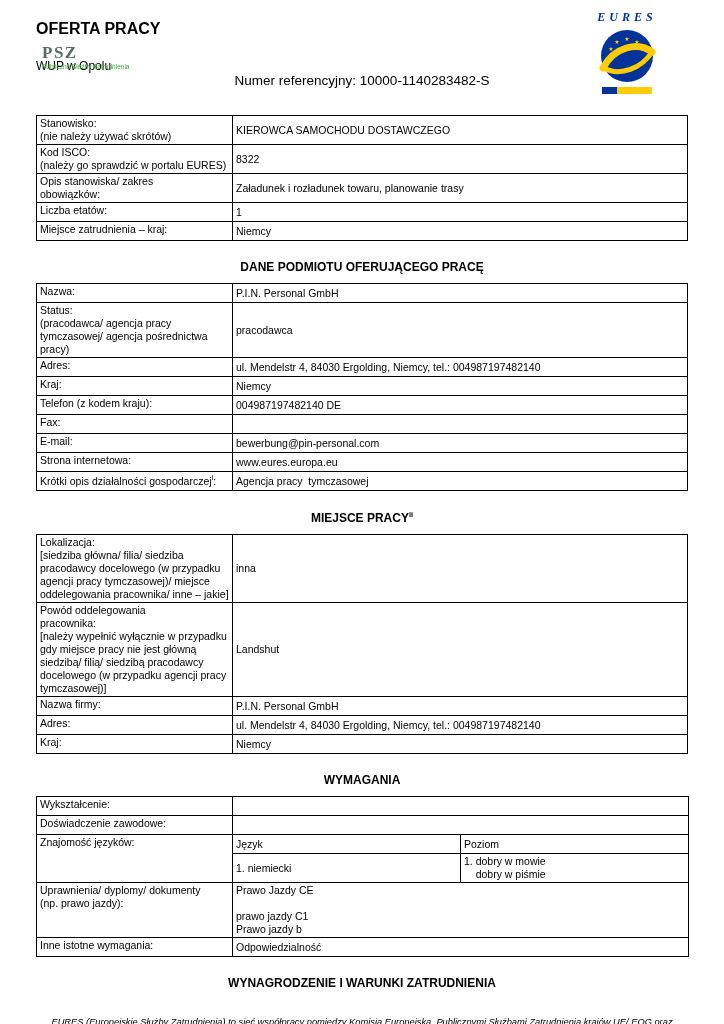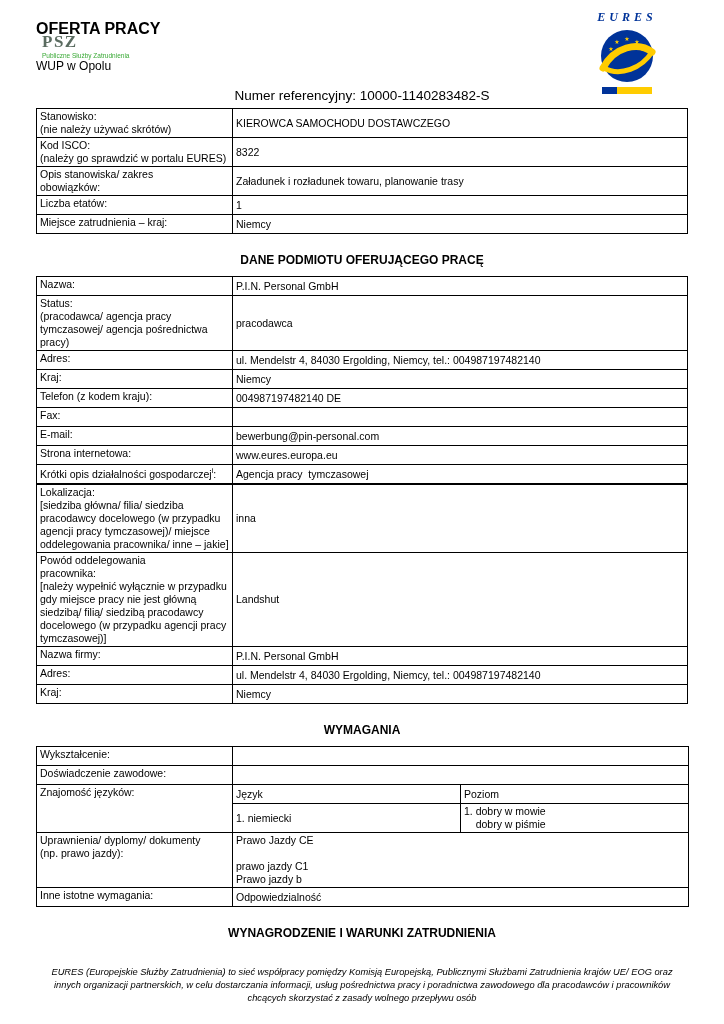--- a/index.html
+++ b/index.html
@@ -5,26 +5,26 @@
   html,body{margin:0;padding:0;background:#e8e8e8;}
   .page{
     width:724px;height:1024px;box-sizing:border-box;overflow:hidden;
     background:#ffffff;color:#000;
     font-family:"Liberation Sans","DejaVu Sans",sans-serif;
     padding:10px 36px 0;margin:0 auto;position:relative;
   }
   .header{position:relative;height:98px;}
   .doc-title{text-align:left;font-weight:700;font-size:16px;padding-top:10px;}
   .doc-subtitle{text-align:left;font-size:12px;margin-top:21px;}
-  .reference{text-align:center;font-size:13.5px;margin-top:15px;}
-  .psz{position:absolute;left:6px;top:23px;line-height:1;}
+  .reference{text-align:center;font-size:13.5px;}
+  .psz{position:absolute;left:6px;top:34px;line-height:1;}
   .psz-acronym{font-family:"Liberation Serif","DejaVu Serif",serif;font-size:17px;font-weight:700;letter-spacing:1.5px;color:#5a6b60;}
   .psz-caption{font-size:6.5px;color:#39a935;margin-top:3px;white-space:nowrap;}
   .eures{position:absolute;right:28px;top:0;}
-  table{border-collapse:collapse;width:652px;table-layout:fixed;}
+  table{border-collapse:collapse;width:652px;table-layout:fixed;margin-top:7px;}
   td{
     border:1px solid #000;font-size:10.5px;line-height:1.24;
     padding:1px 3px;vertical-align:middle;height:16px;
     word-wrap:break-word;overflow:hidden;
   }
   td.lbl{vertical-align:top;white-space:pre-line;}
   td.val{white-space:pre-wrap;}
   col.c-label{width:196px;}
   col.c-lang{width:228px;}
   col.c-level{width:228px;}
@@ -140,20 +140,21 @@
       <td class="lbl">Strona internetowa:</td>
       <td class="val">www.eures.europa.eu</td>
     </tr>
     <tr>
       <td class="lbl"><span>Krótki opis działalności gospodarczej</span><sup>i</sup><span>:</span></td>
       <td class="val">Agencja pracy  tymczasowej</td>
     </tr>
   </tbody>
     </table>
 
+  <div class="section-title"><span>MIEJSCE PRACY</span><sup>ii</sup></div>
 
   <table>
     <colgroup>
         <col class="c-label">
         <col>
       </colgroup>
     <tbody>
         <tr>
       <td class="lbl">Lokalizacja:
 [siedziba główna/ filia/ siedziba pracodawcy docelowego (w przypadku agencji pracy tymczasowej)/ miejsce oddelegowania pracownika/ inne – jakie]</td>

